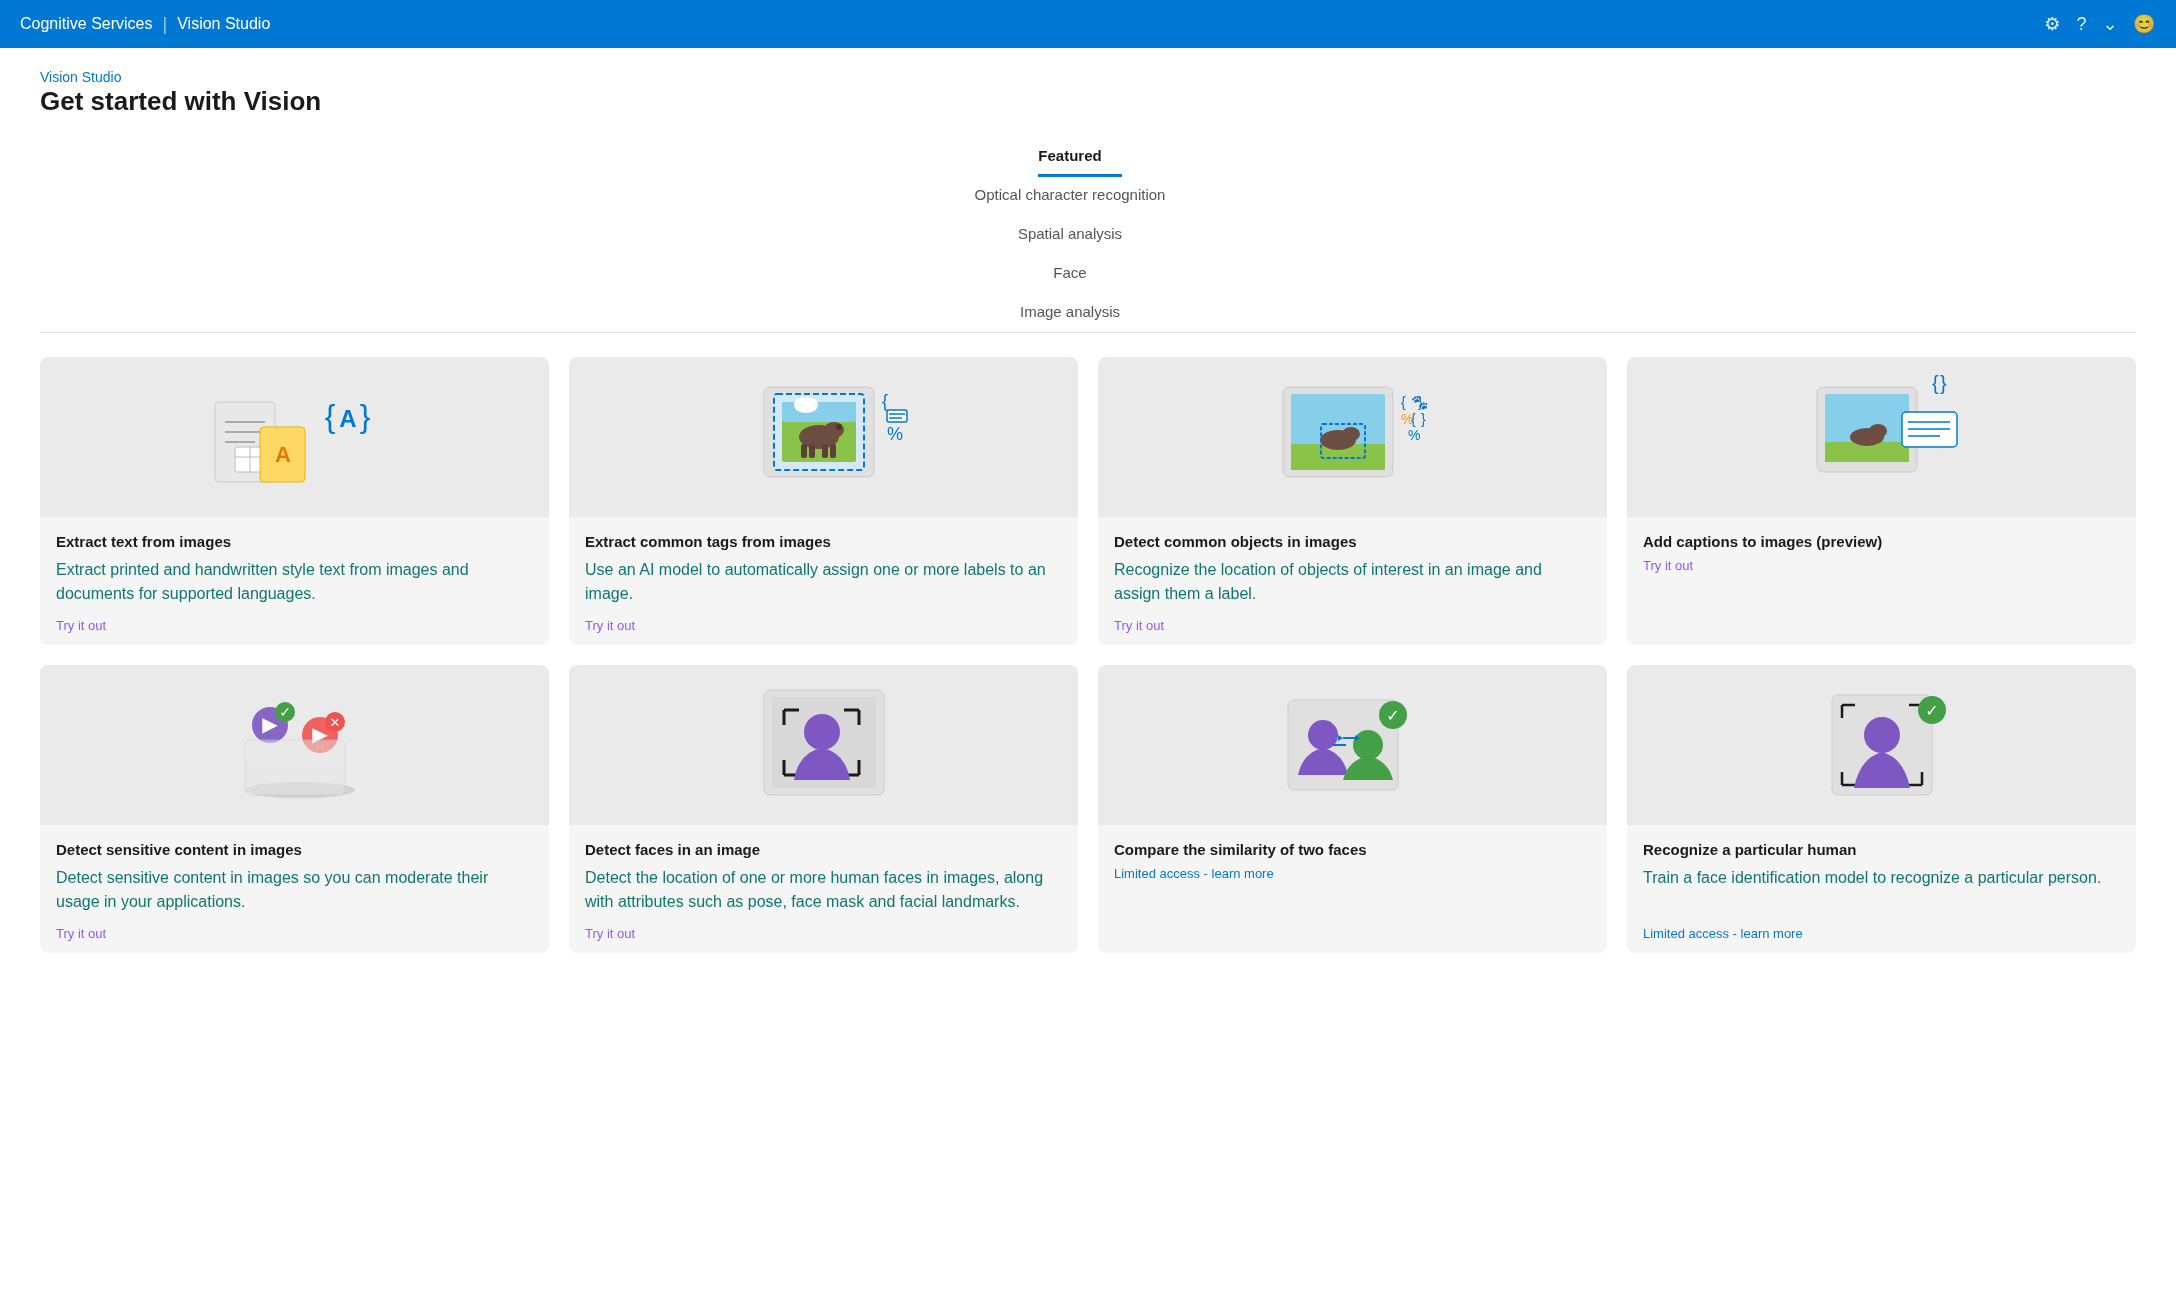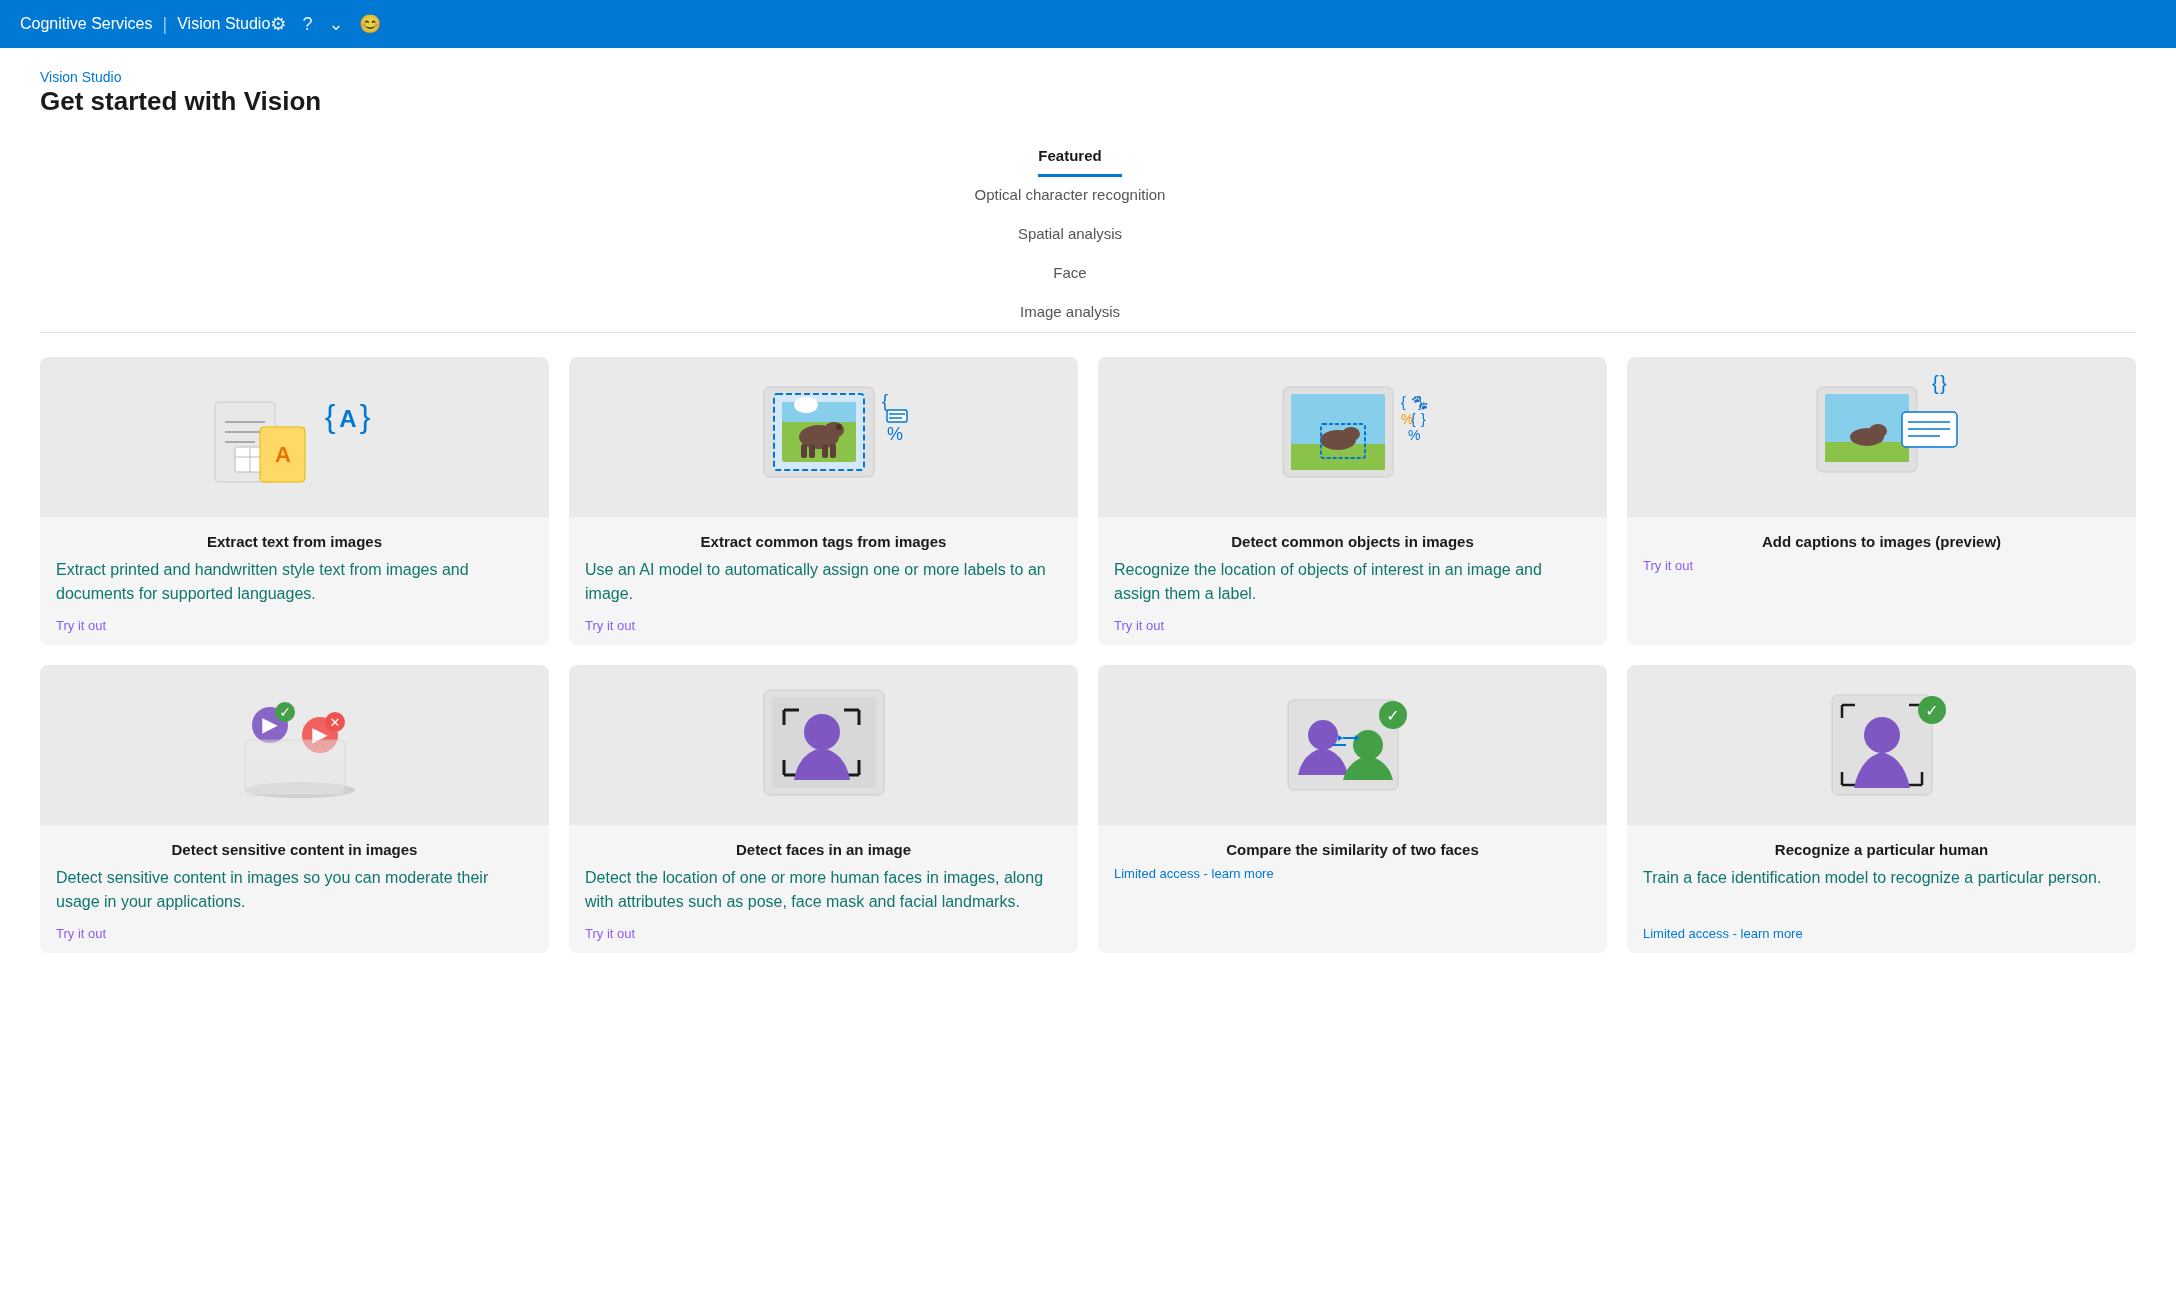--- a/index.html
+++ b/index.html
@@ -4,21 +4,21 @@
   <style>
     * { box-sizing: border-box; margin: 0; padding: 0; }
     body { font-family: 'Segoe UI', Arial, sans-serif; background: #f5f5f5; color: #333; }
 
     
     .header {
       background: #0078d4;
       color: white;
       display: flex;
       align-items: center;
-      justify-content: flex-start;
+      justify-content: space-between;
       padding: 0 20px;
       height: 48px;
     }
     .header-left {
       display: flex;
       align-items: center;
       gap: 10px;
       font-size: 16px;
       font-weight: 400;
     }
@@ -119,21 +119,20 @@
       flex: 1;
       display: flex;
       flex-direction: column;
     }
 
     .card-title {
       font-size: 15px;
       font-weight: 600;
       color: #1a1a1a;
       margin-bottom: 8px;
-      text-align: center;
     }
 
     .card-desc {
       font-size: 16px;
       color: #0f766e;
       line-height: 1.5;
       flex: 1;
       margin-bottom: 12px;
     }
 

